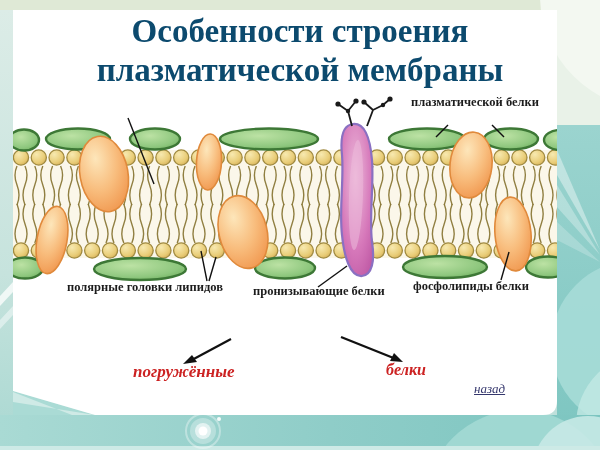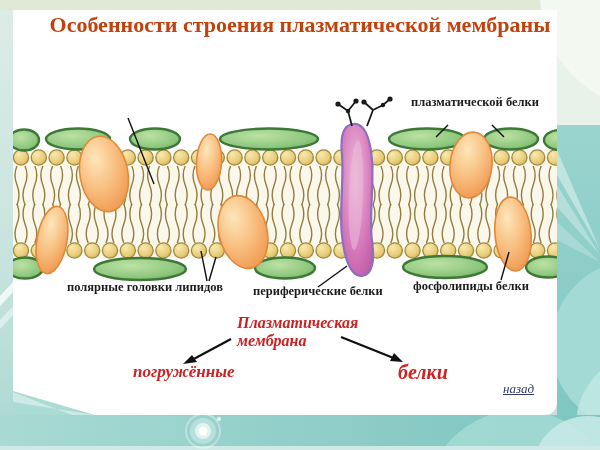--- a/index.html
+++ b/index.html
@@ -1,26 +1,26 @@
 <!DOCTYPE html>
 <html><head>
 <meta charset="utf-8">
 <style>
   html,body{margin:0;padding:0;}
   .slide{position:relative;width:600px;height:450px;overflow:hidden;background:#fff;
          font-family:"Liberation Serif",serif;}
   .slide svg{position:absolute;left:0;top:0;}
   .lbl{position:absolute;color:#1c1c1c;font-weight:bold;font-size:12.5px;line-height:1.15;white-space:nowrap;}
   .title{position:absolute;left:40px;top:12px;width:520px;text-align:center;
-         color:#c2410c;font-weight:bold;font-size:22px;line-height:1.18;}
+         color:#0c4a6e;font-weight:bold;font-size:33px;line-height:1.18;}
   .red-it{position:absolute;color:#cc2222;font-weight:bold;font-style:italic;white-space:nowrap;}
   .root-label{left:237px;top:314px;font-size:16px;width:150px;white-space:normal;line-height:1.12;}
   .child-0{left:133px;top:362px;font-size:17px;}
-  .child-1{left:386px;top:361px;font-size:20px;margin-left:12px;}
-  .back{position:absolute;left:503px;top:381px;font-size:13px;font-style:italic;
+  .child-1{left:386px;top:361px;font-size:16px;}
+  .back{position:absolute;left:474px;top:381px;font-size:13px;font-style:italic;
         color:#35376d;text-decoration:underline;cursor:pointer;}
   .head{fill:url(#gHead);stroke:#a08a40;stroke-width:1.3;}
   .tail{fill:none;stroke:#8a7838;stroke-width:1.4;opacity:.95;}
   .goval{fill:url(#gGreen);stroke:#3d7836;stroke-width:2.4;}
   .blob{fill:url(#gOrange);stroke:#e08a3c;stroke-width:1.6;}
   .ptr{stroke:#111;stroke-width:1.4;fill:none;}
   .arr{stroke:#111;stroke-width:2.2;fill:none;}
   .arrhead{fill:#111;stroke:none;}
   .ant{stroke:#1a1a1a;stroke-width:1.8;fill:none;}
   .antdot{fill:#1a1a1a;stroke:none;}
@@ -368,24 +368,23 @@
     </g>
   </svg>
 
   <div class="title">Особенности строения плазматической мембраны</div>
 
 
   <div class="lbl" style="left:404px;top:95px;width:142px;text-align:center;white-space:normal;">плазматической белки</div>
 
   <div class="lbl" style="left:67px;top:280px;">полярные головки липидов</div>
 
-  <div class="lbl" style="left:253px;top:284px;">периферические белки</div>
+  <div class="lbl" style="left:253px;top:284px;">пронизывающие белки</div>
 
   <div class="lbl" style="left:413px;top:279px;">фосфолипиды белки</div>
 
-  <div class="red-it root-label">Плазматическая мембрана</div>
 
   <div class="red-it child-0">погружённые</div>
 
   <div class="red-it child-1">белки</div>
 
   <a class="back">назад</a>
 </div>
 
 </body></html>

